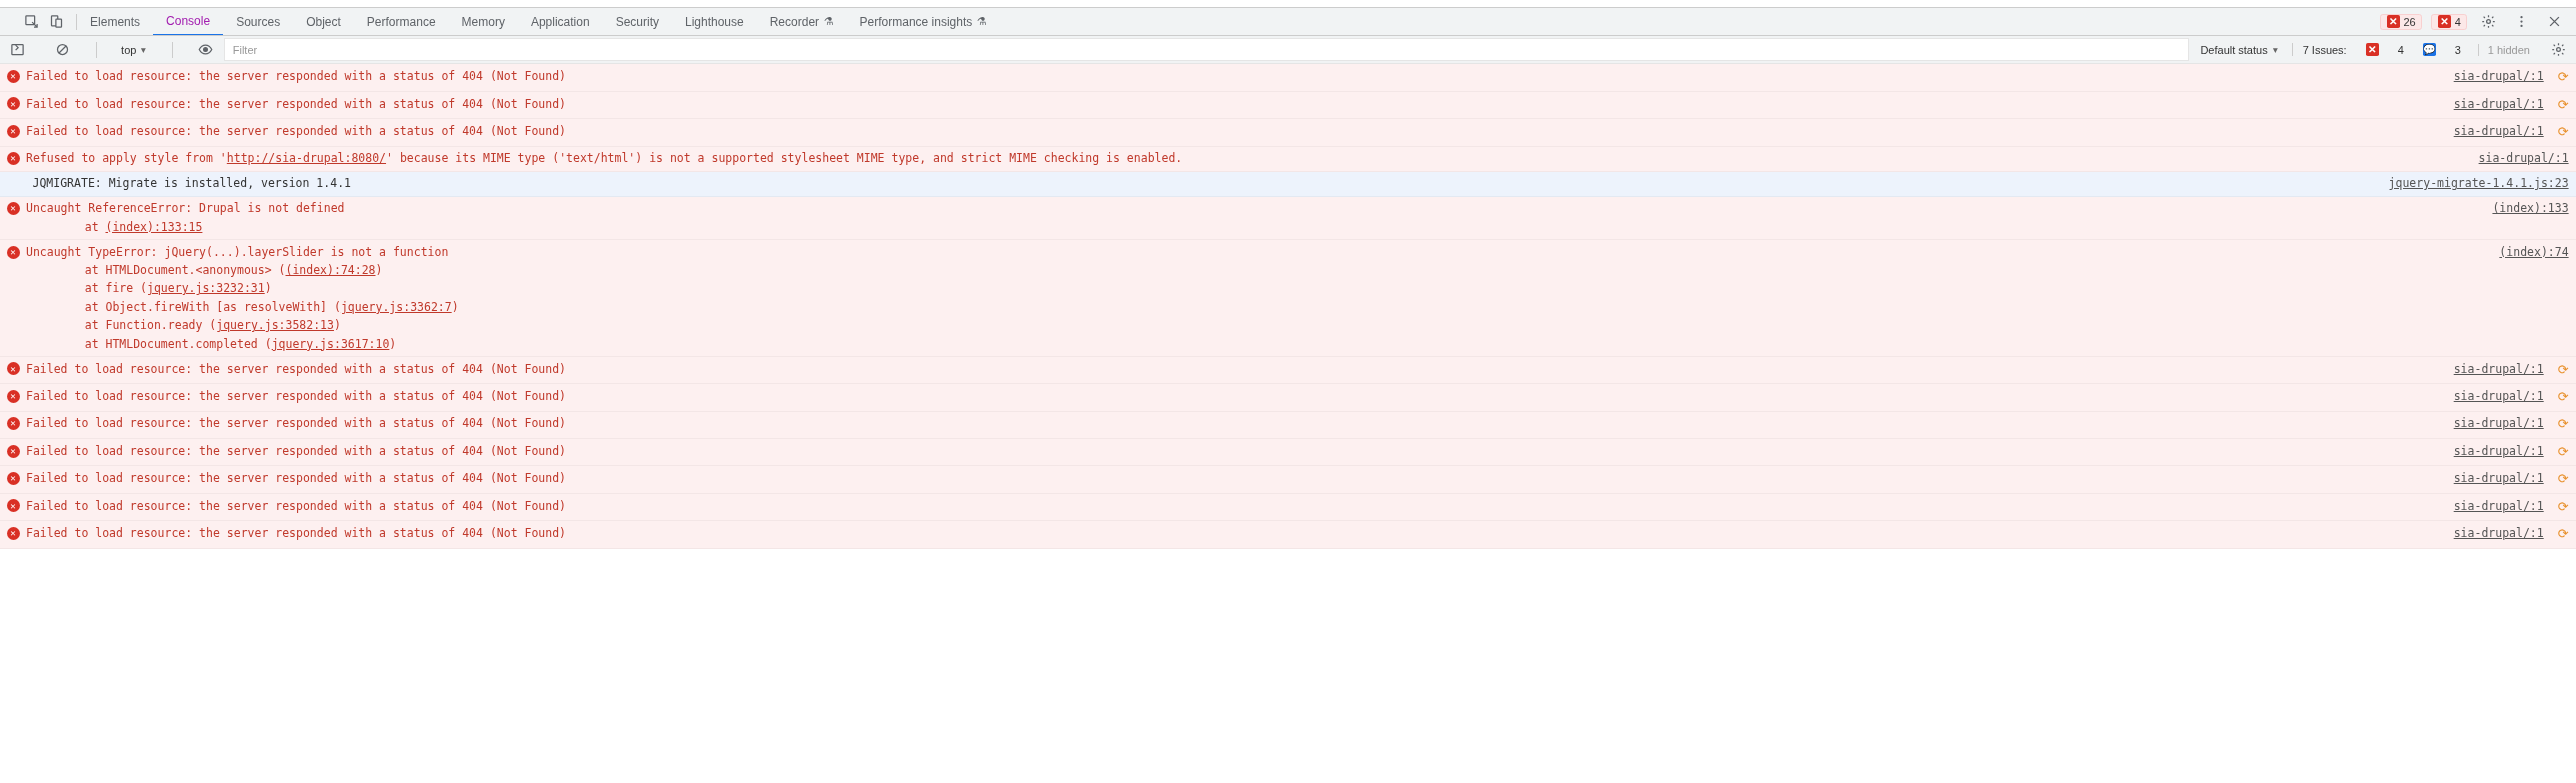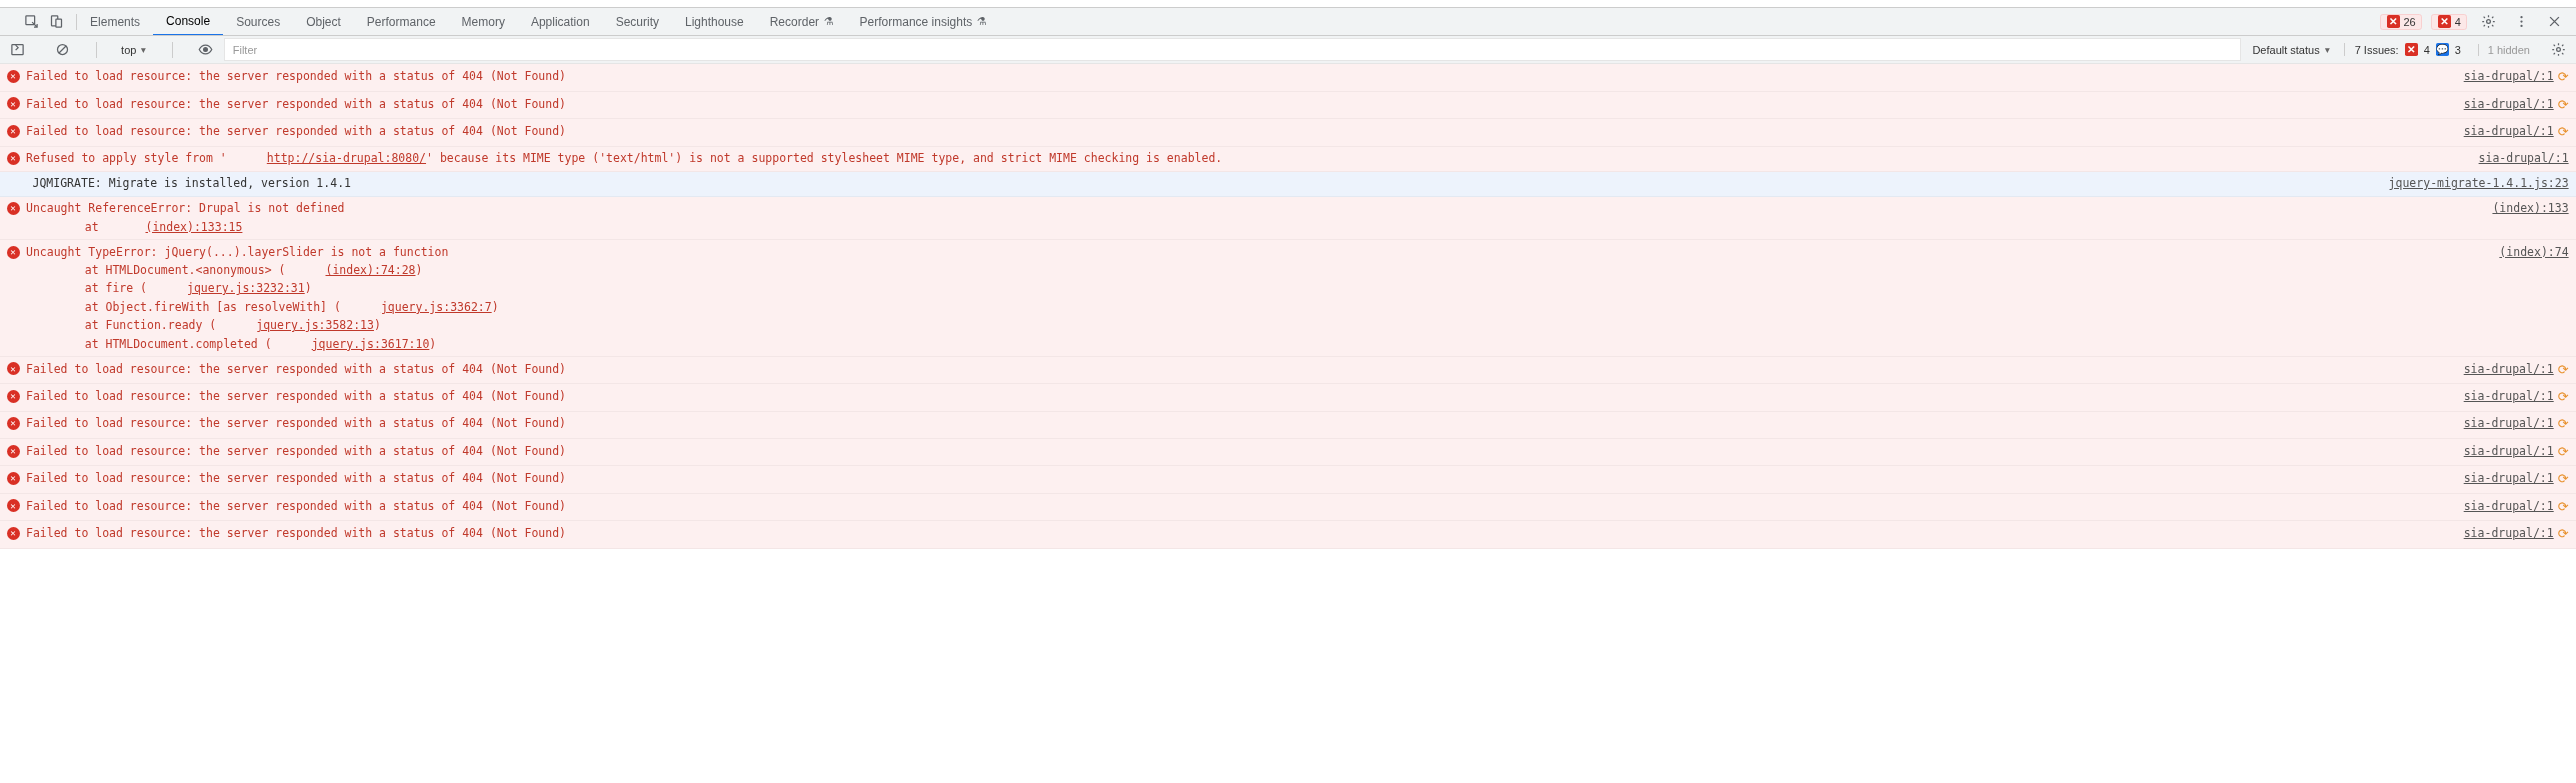--- a/index.html
+++ b/index.html
@@ -9,55 +9,55 @@
 .page-link-bar { height: 7.4px; background: #fff; overflow: hidden; }
 
 
 .devtools { border-top: 0.9px solid #ccc; }
 
 
 .tab-bar { display: flex; align-items: center; height: 28px; background: #f1f3f4; border-bottom: 0.9px solid #ccc; padding-left: 19px; }
 .tab-bar .left-tools { display: flex; align-items: center; gap: 1.8px; padding-right: 7.4px; }
 .tab-bar .tabs { display: flex; align-items: stretch; flex: 1; height: 100%; }
 .tab { padding: 0 13px; display: flex; align-items: center; color: #5f6368; cursor: pointer; height: 100%; font-size: 12px; }
-.tab.active { color: #000000; border-bottom: 1.8px solid #1a73e8; }
+.tab.active { color: #a21caf; border-bottom: 1.8px solid #1a73e8; }
 .tab-bar .right-tools { display: flex; align-items: center; gap: 9.2px; padding-right: 9.2px; }
 .badge-count { display: inline-flex; align-items: center; gap: 3.7px; font-size: 11px; padding: 0.9px 5.5px; border-radius: 2.8px; }
 .badge-err-box { background: #fce8e8; border: 0.9px solid #f8d0d0; }
 .badge-err-icon { display: inline-flex; width: 13px; height: 13px; background: #d93025; color: #fff; font-size: 10.2px; align-items: center; justify-content: center; border-radius: 1.8px; font-weight: bold; }
 .exp-icon { margin-left: 4.6px; color: #5f6368; font-size: 11px; }
 .icon-btn { width: 24px; height: 24px; display: flex; align-items: center; justify-content: center; color: #5f6368; cursor: pointer; }
 .icon-svg { width: 15px; height: 15px; display: block; }
 
 
 .filter-bar { display: flex; align-items: center; height: 28px; background: #f1f3f4; border-bottom: 0.9px solid #e5e5e5; padding: 0 5.5px; gap: 7.4px; }
 .filter-bar .left { display: flex; align-items: center; gap: 21px; }
 .filter-bar .sep { width: 0.9px; height: 16.6px; background: #ccc; }
 .ctx-select { font-size: 11px; color: #333; padding: 1.8px 3.7px; display: flex; align-items: center; gap: 2.8px; }
 .filter-input { flex: 1; height: 21px; border: none; background: #fff; padding: 0 7.4px; font-size: 11px; color: #333; outline: 0.9px solid #e5e5e5; }
 .filter-input::placeholder { color: #999; }
 .lvl-select { font-size: 11px; color: #333; white-space: nowrap; padding: 0 5.5px; display: flex; align-items: center; gap: 3.7px; }
-.issues-box { font-size: 11px; color: #333; white-space: nowrap; border-left: 0.9px solid #ccc; padding: 0 9.2px; display: flex; align-items: center; gap: 6px; }
+.issues-box { font-size: 11px; color: #333; white-space: nowrap; border-left: 0.9px solid #ccc; padding: 0 9.2px; display: flex; align-items: center; gap: 19px; }
 .blue-badge { display: inline-flex; width: 13px; height: 13px; background: #1a73e8; color: #fff; font-size: 10.2px; align-items: center; justify-content: center; border-radius: 1.8px; }
 .hidden-count { font-size: 11px; color: #999; white-space: nowrap; border-left: 0.9px solid #ccc; padding: 0 9.2px; }
 
 
 .console-body { font-family: Menlo, Consolas, monospace; font-size: 11.5px; line-height: 1.6; overflow-y: auto; height: calc(100vh - 63px); }
 .row { display: flex; padding: 2.8px 7.4px 2.8px 5.5px; align-items: flex-start; border-bottom: 0.9px solid rgba(0,0,0,0.04); }
 .row.err { background: #fdf0f0; color: #c0392b; }
 .row.err-mixed { background: #fdf0f0; color: #333; }
 .row.log { background: #edf3fc; color: #333; padding-left: 12px; }
 .row .row-icon { width: 15px; flex-shrink: 0; margin-top: 2.8px; margin-right: 5.5px; display: flex; justify-content: center; }
 .row .msg { flex: 1; white-space: pre-wrap; word-break: break-word; }
-.row .src { flex-shrink: 0; margin-left: 18.5px; text-align: right; display: flex; align-items: flex-start; gap: 4px; }
+.row .src { flex-shrink: 0; margin-left: 18.5px; text-align: right; display: flex; align-items: flex-start; gap: 14px; }
 .row .src .link { text-decoration: underline; color: #555; cursor: pointer; }
 .row.err .src .link { color: #555; }
 .row.log .src .link, .row.err-mixed .src .link { color: #555; }
 .row.err-mixed .msg-prefix { color: #c0392b; }
-.row .msg .underline { text-decoration: underline; margin-left: 40px; }
+.row .msg .underline { text-decoration: underline; }
 .row .src .reload-icon { color: #e8912d; font-size: 13px; }
 .err-round { width: 13px; height: 13px; border-radius: 50%; background: #d93025; color: #fff; font-size: 9.2px; display: flex; align-items: center; justify-content: center; font-weight: bold; }
 .stack-line { padding-left: 31px; }
 .dropdown-caret { font-size: 8.3px; color: #666; }
 </style>
 </head>
 <body>
 
 <div class="page-link-bar"></div>
 

